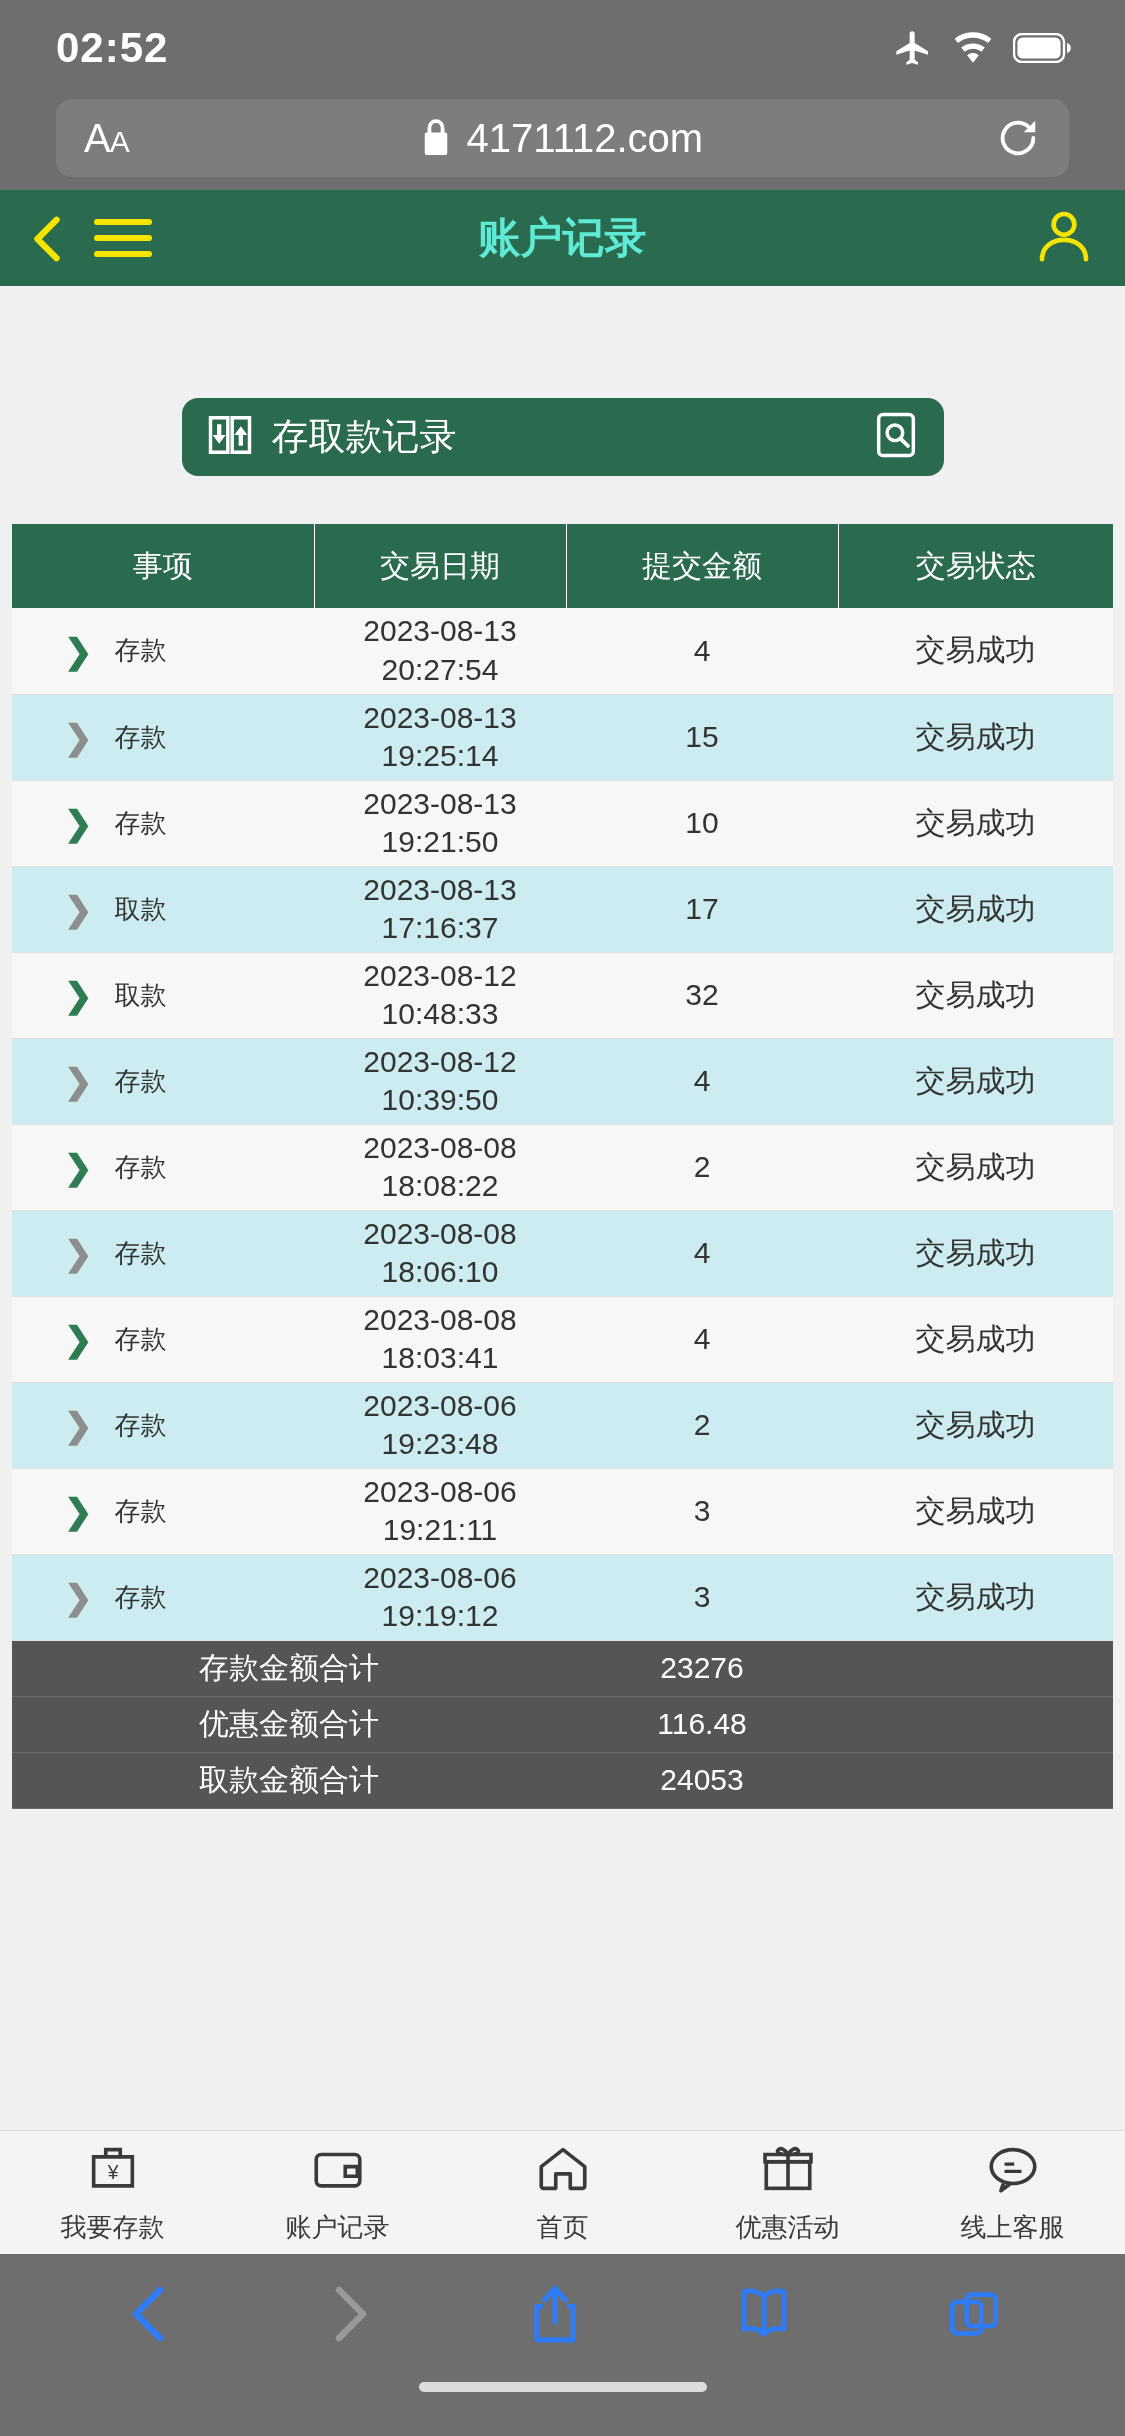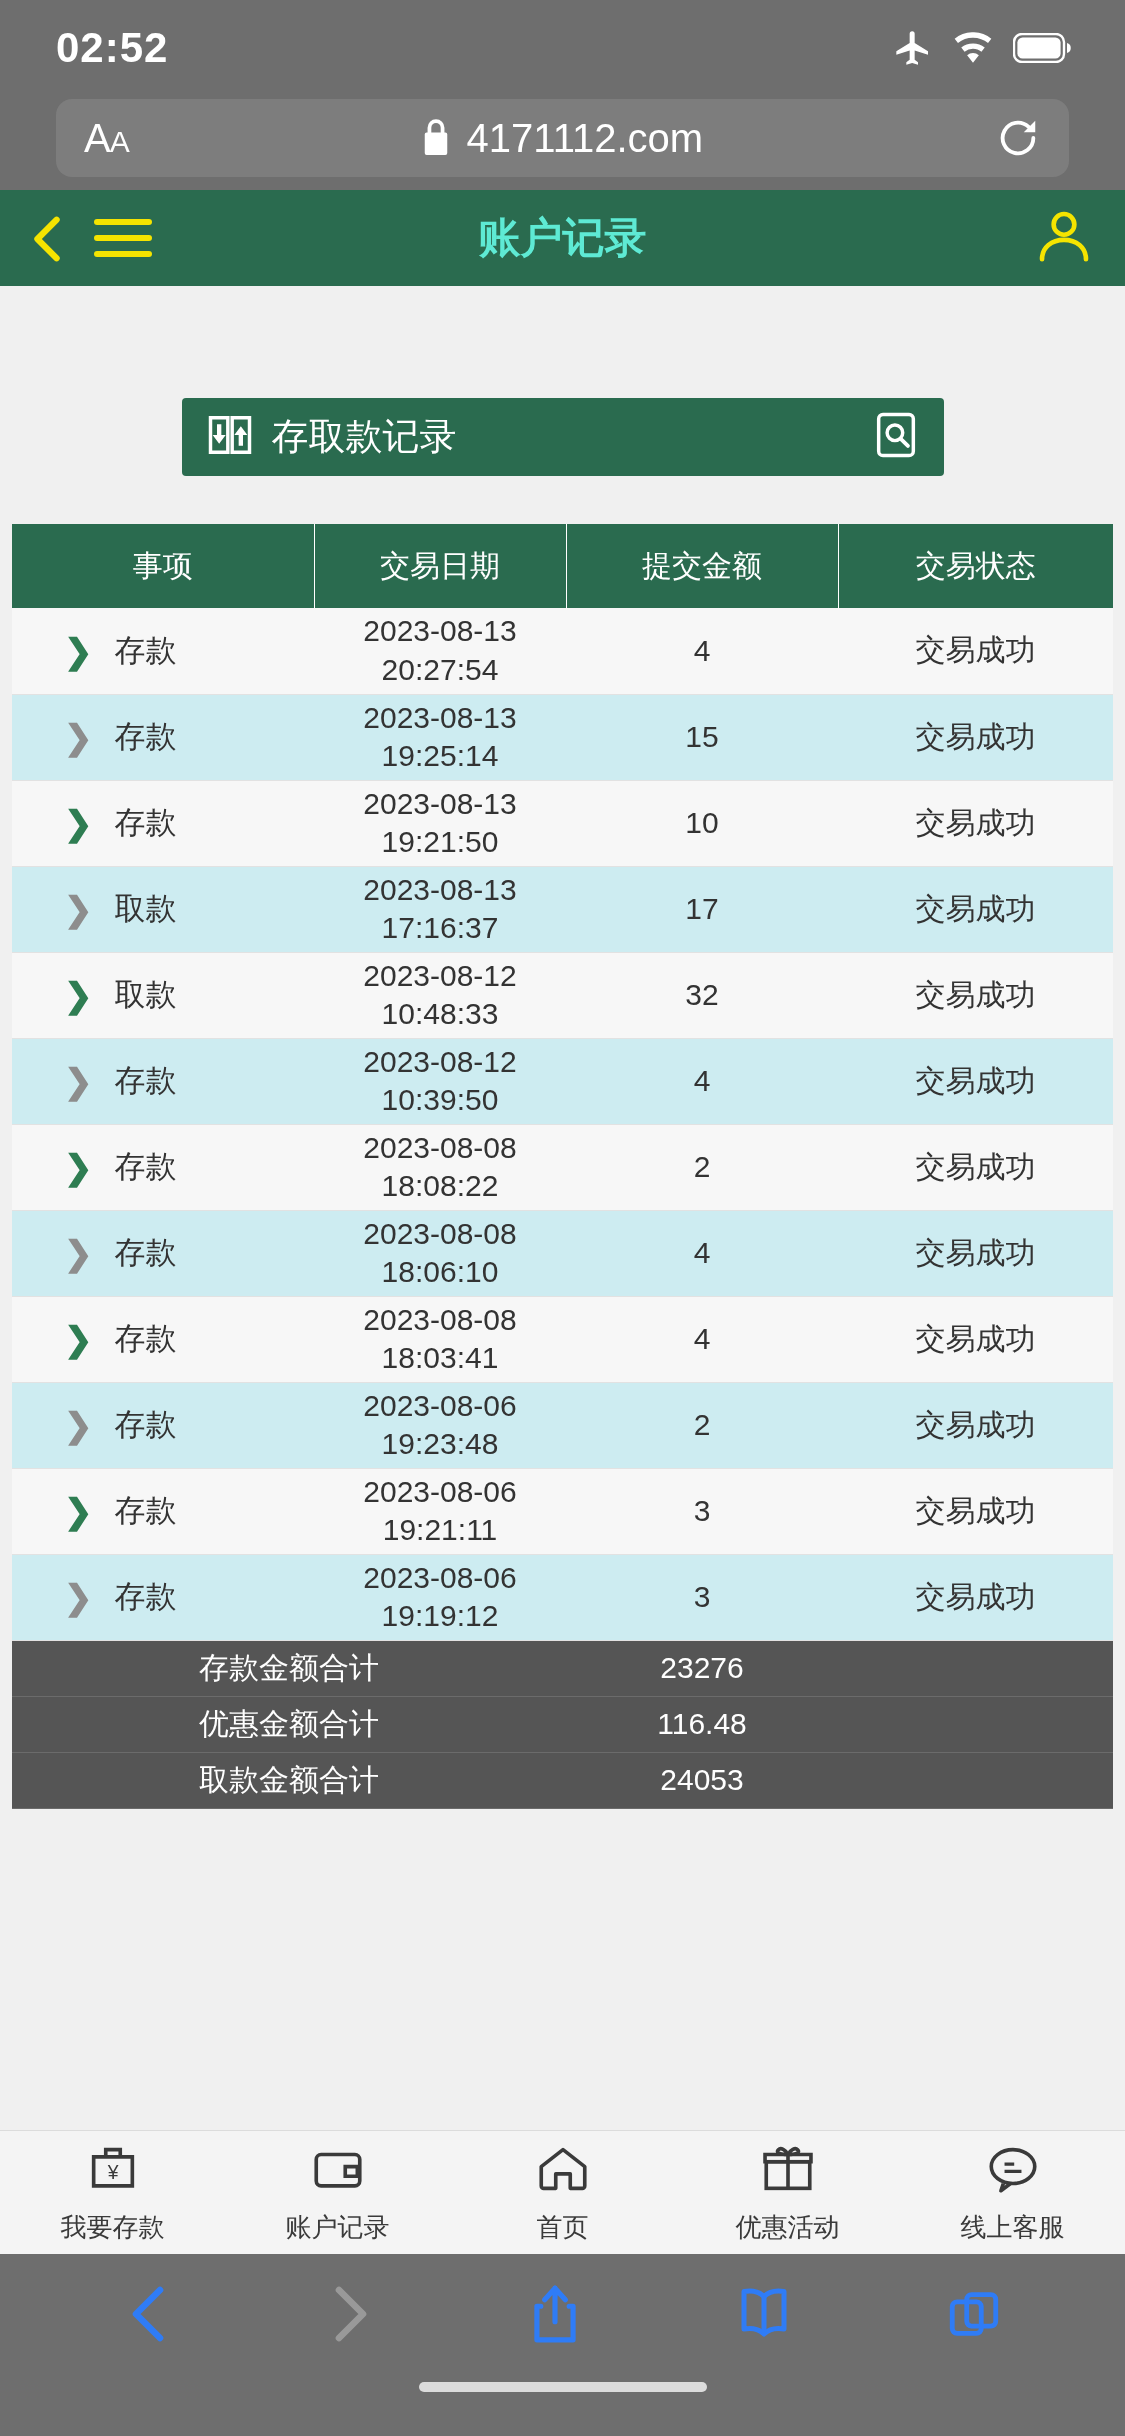--- a/index.html
+++ b/index.html
@@ -57,21 +57,21 @@
     font-size: 42px; color: #5eead4; font-weight: 700; pointer-events: none;
   }
   .appbar .right { margin-left: auto; }
 
   
   .content { flex: 1; background: #f0f0f0; position: relative; overflow: hidden; }
 
   .title-card-wrap { display:flex; justify-content:center; padding-top: 112px; }
   .title-card {
     width: 762px; height: 78px;
-    background: #2a6b4f; border-radius: 4px;
+    background: #2a6b4f; border-radius: 16px;
     display: flex; align-items: center; justify-content: space-between;
     padding: 0 22px;
   }
   .title-card .tc-left { display: flex; align-items: center; gap: 16px; }
   .title-card .tc-text { color: #ffffff; font-size: 37px; }
 
   
   table.records {
     width: 1101px; margin: 48px 12px 0 12px;
     border-collapse: collapse; table-layout: fixed;
@@ -91,21 +91,21 @@
   .col3 { width: 272px; }
   .col4 { width: 275px; }
 
   tr.odd td { background: #f7f7f7; }
   tr.even td { background: #cdecf1; }
 
   td.item-cell { text-align: left; padding-left: 52px; }
   td.item-cell .row-inner { display: flex; align-items: center; gap: 22px; }
   .arrow-green { color: #2e7d52; font-size: 34px; font-weight: bold; line-height: 1; }
   .arrow-grey { color: #8d8d8d; font-size: 34px; font-weight: bold; line-height: 1; }
-  .item-text { font-size: 31px; color: #333; }
+  .item-text { font-size: 26px; color: #333; }
   .date-cell { line-height: 1.28; font-size: 29px; color: #333; }
   .status-cell { color: #3aa37a; font-size: 30px; }
 
   
   tr.summary td {
     background: #555555; color: #ffffff; height: 56px; font-size: 30px;
     border-bottom: 1px solid #6b6b6b; text-align: center;
   }
   tr.summary td.sum-label { }
   tr.summary td.sum-blank { }

